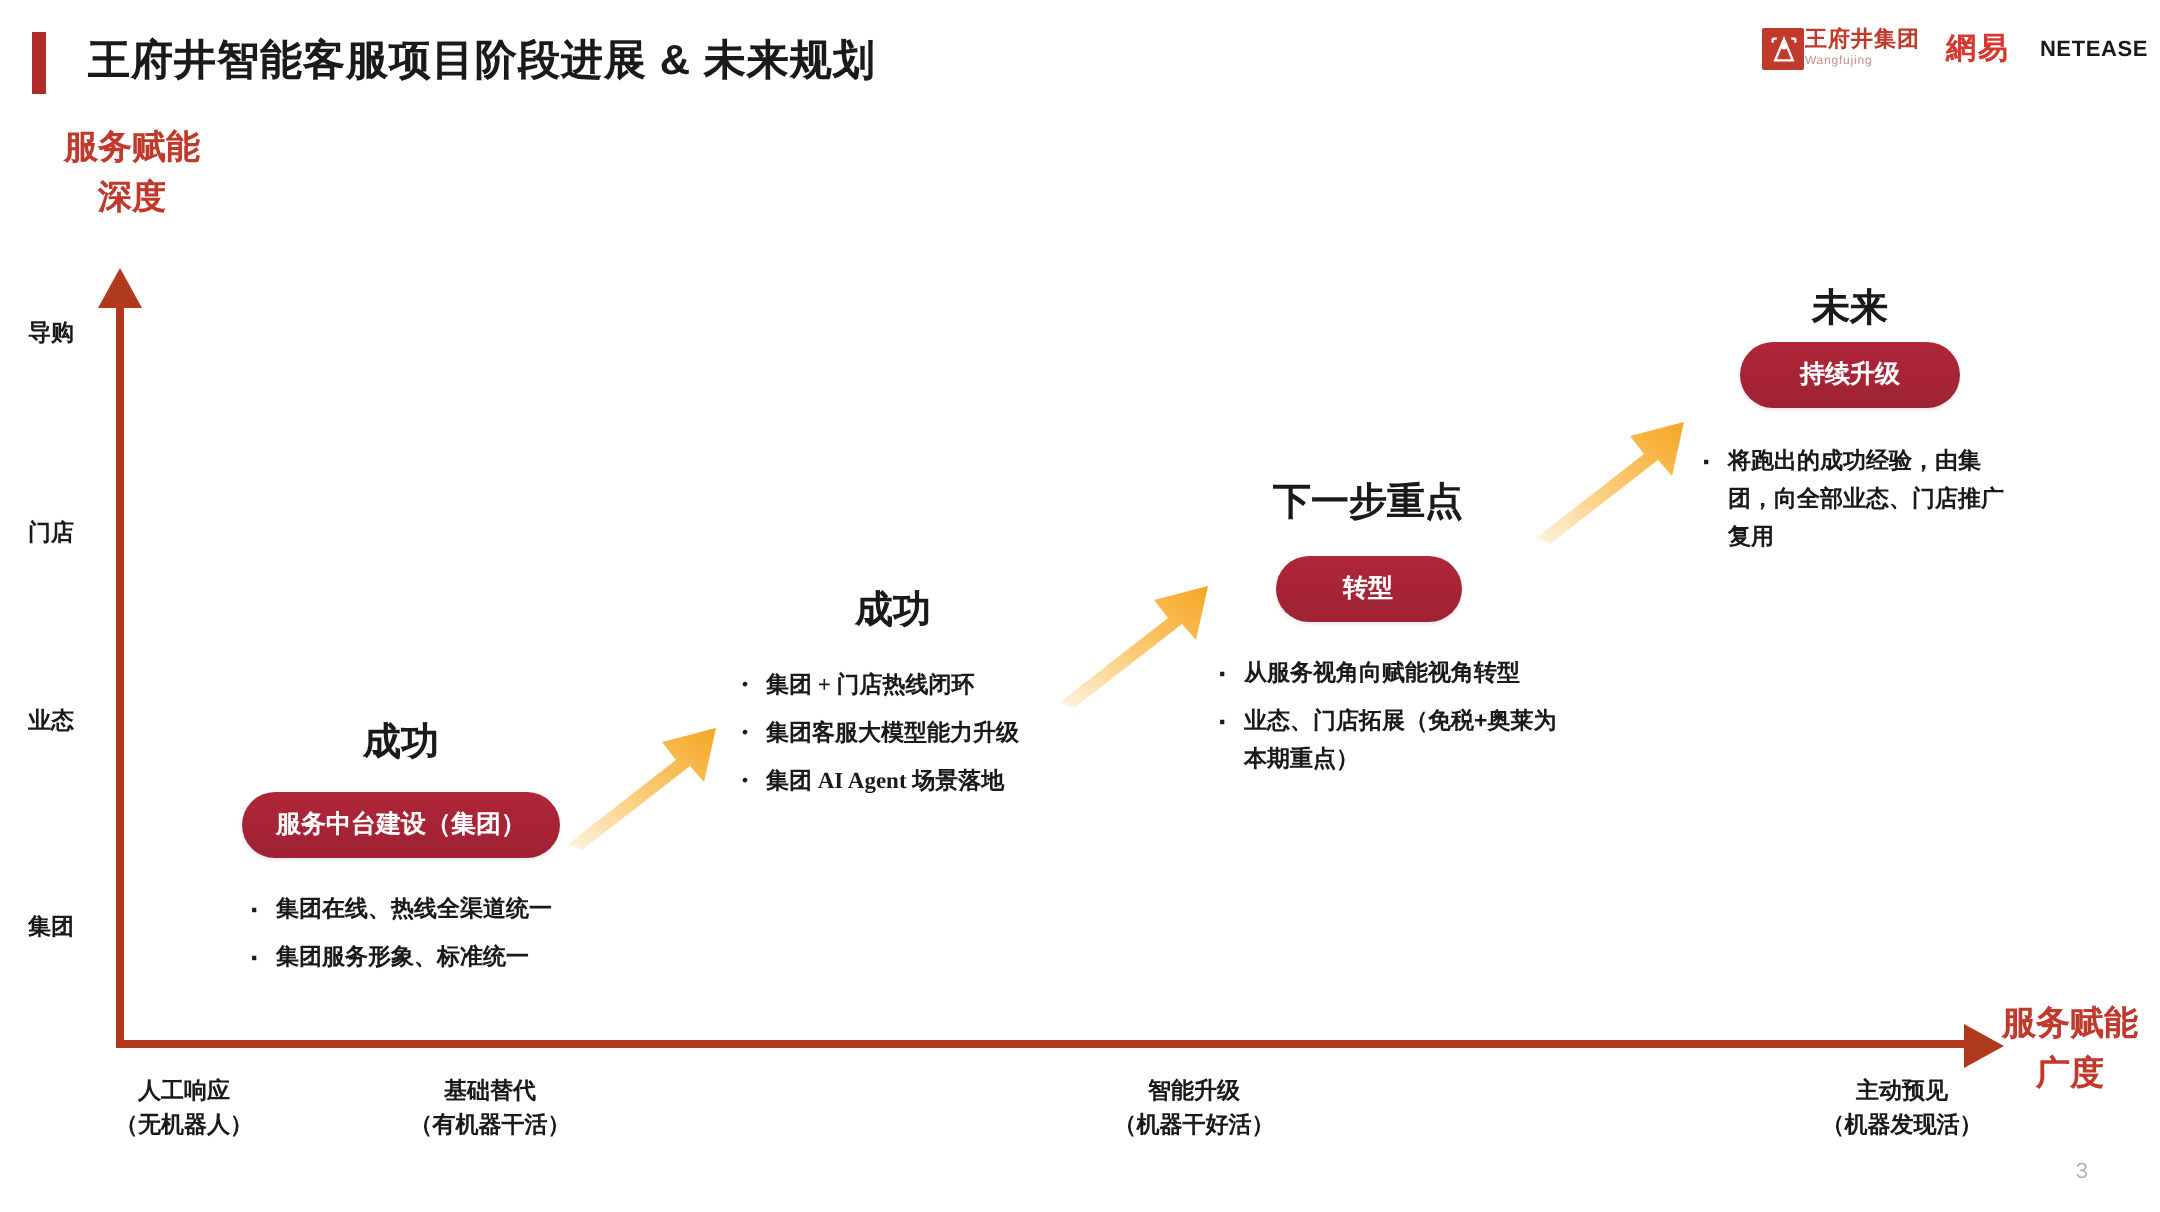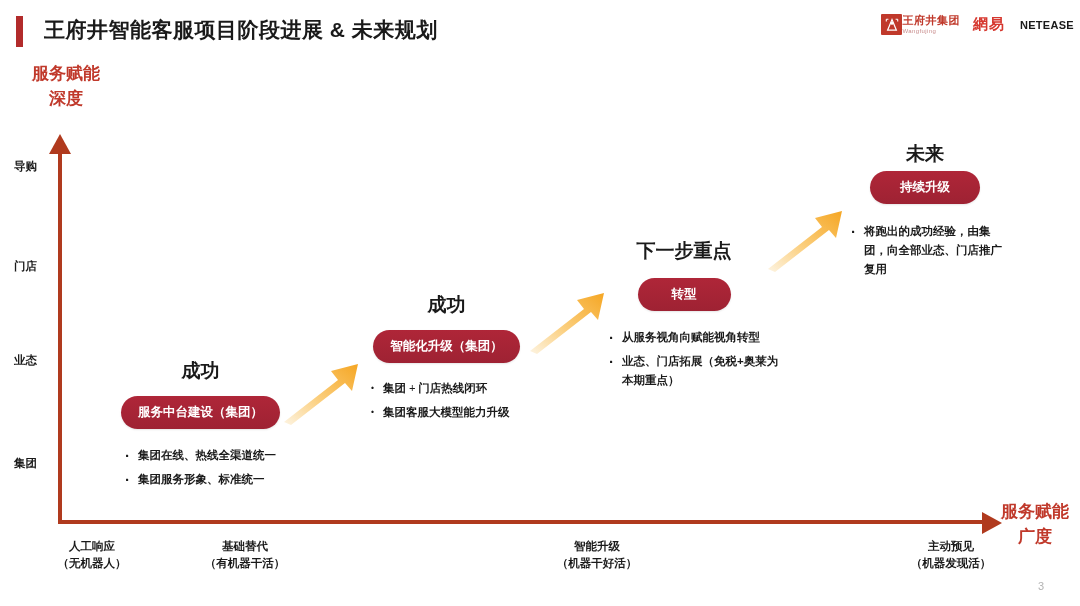--- a/index.html
+++ b/index.html
@@ -193,26 +193,24 @@
           <stop offset="45%" stop-color="#FBCE7C"></stop>
           <stop offset="100%" stop-color="#F5A623"></stop>
         </linearGradient>
       </defs>
       <path d="M2,64 L56,22 L49,13 L76,6 L70,33 L63,25 L9,67 Z" fill="url(#ag1)"></path>
     </svg>
   </div>
 
   <div class="stage" style="left:363px;top:330px;width:240px;">
     <div class="stage-head" style="width:167px;margin-top:-38px;">成功</div>
-    <div class="pill-row" style="width:167px;margin-top:12px;">
-      <span class="pill">智能化升级（集团）</span>
-    </div>
     <ul class="bullets" style="margin-top:16px;margin-left:6px;font-family:Liberation Serif, serif;">
       <li>集团 + 门店热线闭环</li>
       <li>集团客服大模型能力升级</li>
+      <li>集团 AI Agent 场景落地</li>
     </ul>
   </div>
 
   <div class="arrow" style="left:528px;top:287px;">
     <svg width="82" height="68" viewBox="0 0 82 68">
       <defs>
         <linearGradient id="ag2" x1="0" y1="1" x2="1" y2="0">
           <stop offset="0%" stop-color="#FDF4E2"></stop>
           <stop offset="45%" stop-color="#FBCE7C"></stop>
           <stop offset="100%" stop-color="#F5A623"></stop>

